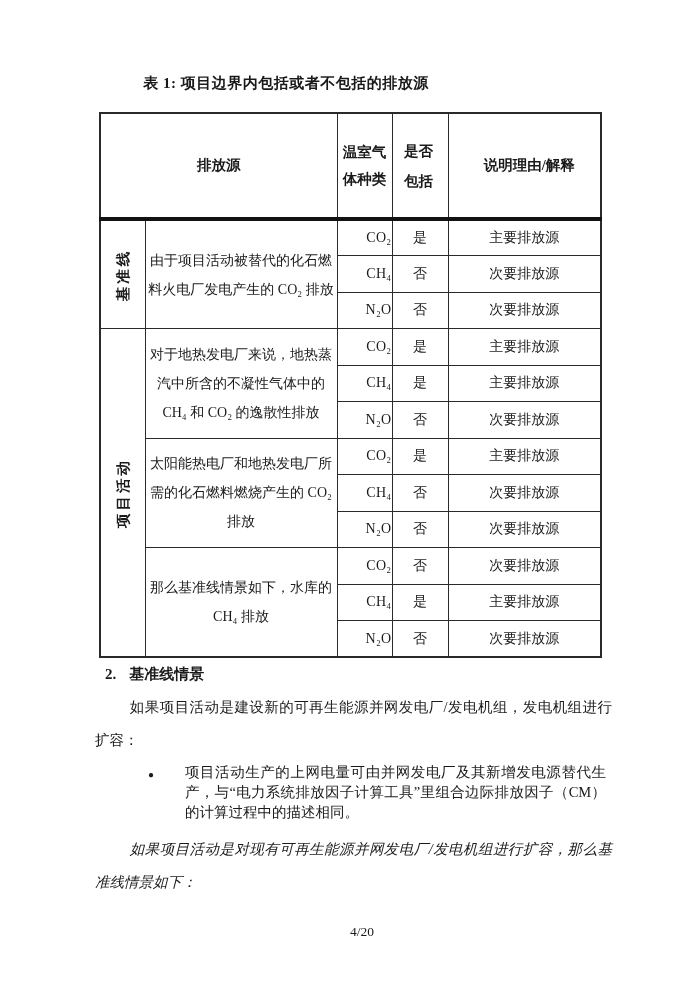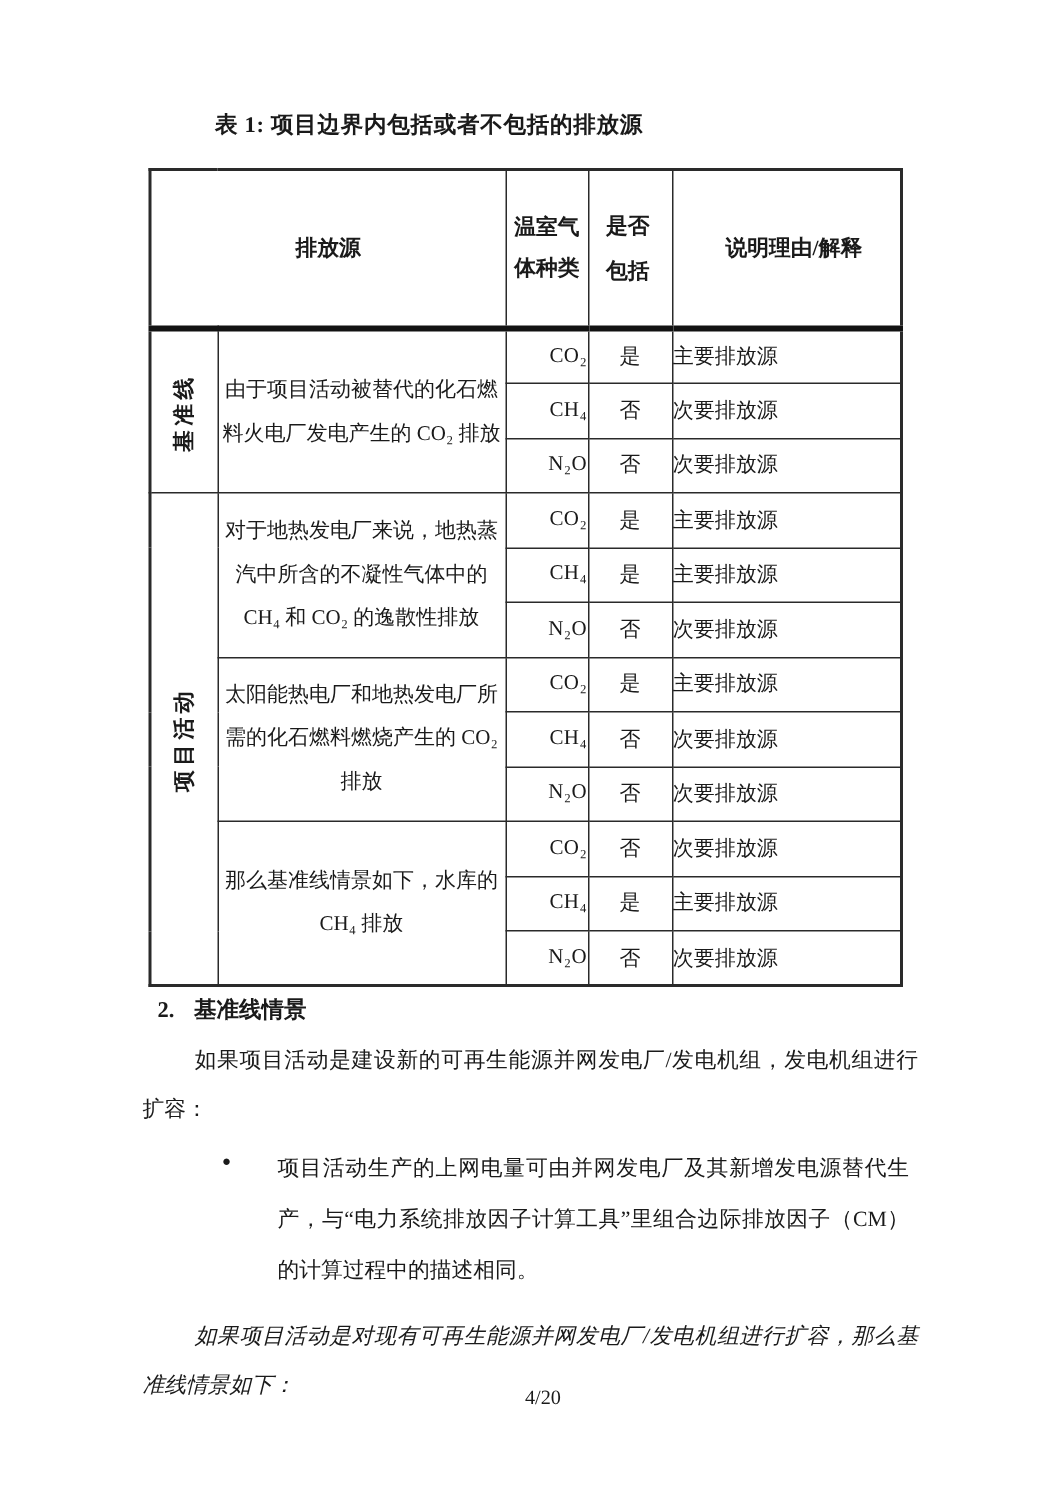--- a/index.html
+++ b/index.html
@@ -46,21 +46,21 @@
     font-weight: bold;
     font-size: 14.5px;
     text-align: center;
   }
   th.th-gas .wrap { display: inline-block; width: 46px; word-break: break-all; line-height: 27px; text-align: center; }
   th.th-inc .wrap { display: inline-block; width: 32px; word-break: break-all; line-height: 30px; text-align: left; }
   th.th-reason { text-align: left; padding-left: 10px !important; }
   table.emissions tbody tr { height: 36.5px; }
   td.gas  { text-align: right; letter-spacing: 0.3px; }
   td.inc  { text-align: center; }
-  td.reason { text-align: left; padding-left: 11px; }
+  td.reason { text-align: center; padding-left: 11px; }
   td.src {
     text-align: center;
     padding: 5px 10px;
     line-height: 29px;
     font-size: 14px;
   }
   td.vlabel { position: relative; }
   .vtext {
     position: absolute;
     left: 50%; top: 50%;
@@ -96,21 +96,21 @@
   .bullet { display: flex; margin-top: 5px; }
   .bullet-marker {
     width: 90px;
     padding-left: 53px;
     font-size: 10px;
     line-height: 26px;
     flex: none;
   }
   .bullet-text {
     width: 421px;
-    line-height: 34px;
+    line-height: 20px;
     text-align: justify;
   }
   .para.second { margin-top: 11px; font-style: italic; }
 
   
   .footer {
     position: absolute;
     top: 924px; left: 12px;
     width: 700px;
     text-align: center;

